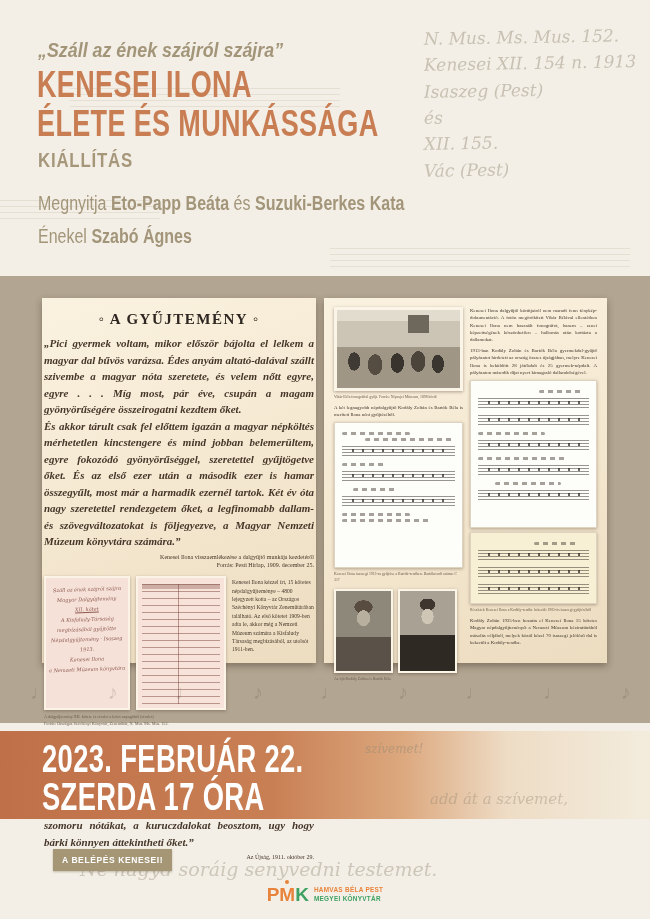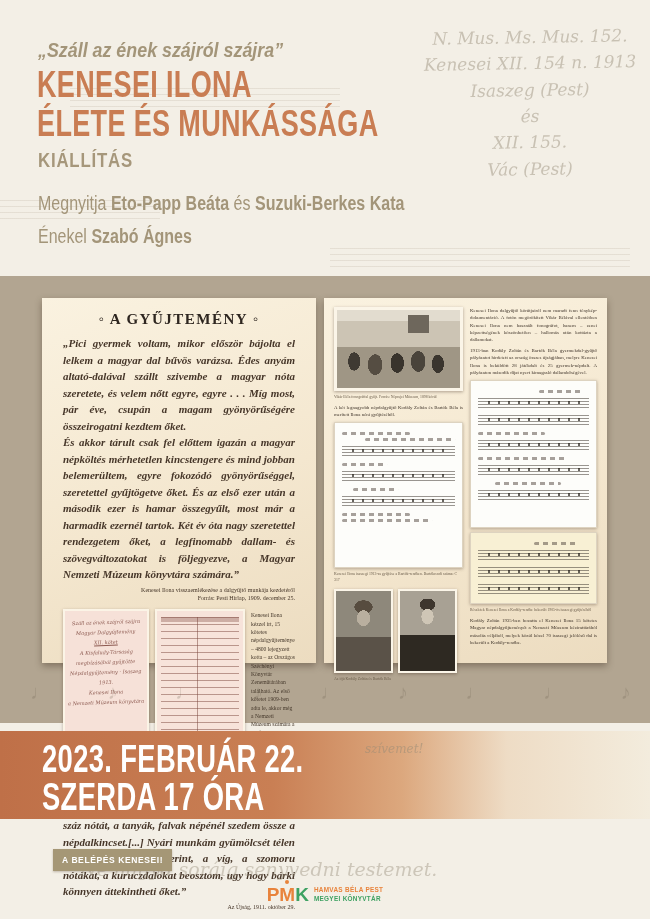--- a/index.html
+++ b/index.html
@@ -2,36 +2,36 @@
 <html><head>
 <meta charset="utf-8">
 <style>
   html,body{margin:0;padding:0;}
   body{font-family:"Liberation Sans",sans-serif;background:#d8d2c4;}
   .poster{position:relative;width:650px;height:919px;margin:0 auto;background:#f3efe6;overflow:hidden;}
 
   
   .bg-staff{position:absolute;height:24px;background:repeating-linear-gradient(to bottom,rgba(150,130,110,.28) 0 1px,transparent 1px 6px);opacity:.55;}
   .hw{position:absolute;font-family:"DejaVu Serif",serif;font-style:italic;color:rgba(148,138,118,.45);pointer-events:none;white-space:nowrap;}
-  .hw-tr{right:14px;top:24px;text-align:center;font-size:17px;line-height:1.55;}
+  .hw-tr{right:14px;top:24px;text-align:left;font-size:17px;line-height:1.55;}
   .hw-tr div{transform:rotate(-1deg);}
   .notes-row{position:absolute;color:rgba(95,85,68,.22);font-size:20px;letter-spacing:26px;white-space:nowrap;}
   .tagline{position:absolute;left:38px;top:38px;font-size:21px;font-weight:bold;font-style:italic;color:#a39579;transform:scaleX(.85);transform-origin:left;white-space:nowrap;}
   .title1{position:absolute;left:37px;top:64px;font-size:37px;font-weight:bold;color:#c97d53;transform:scaleX(.73);transform-origin:left;white-space:nowrap;letter-spacing:.5px;}
   .title2{position:absolute;left:37px;top:103px;font-size:37px;font-weight:bold;color:#c97d53;transform:scaleX(.73);transform-origin:left;white-space:nowrap;letter-spacing:.5px;}
   .subtitle{position:absolute;left:38px;top:148px;font-size:21px;font-weight:bold;color:#a6977b;transform:scaleX(.8);transform-origin:left;letter-spacing:1px;}
   .credit{position:absolute;left:38px;font-size:20px;color:#a39579;transform:scaleX(.8);transform-origin:left;white-space:nowrap;}
   .credit b{font-weight:bold;}
   .credit-1{top:192px;}
   .credit-2{top:225px;}
 
   
   .mid-band{position:absolute;left:0;top:276px;width:650px;height:447px;background:#b2a591;}
   .panel{position:absolute;background:linear-gradient(160deg,#faf2e0 0%,#f4e7cf 55%,#ecdcc0 100%);box-shadow:0 3px 7px rgba(55,40,25,.4);}
-  .panel-l{left:42px;top:22px;width:274px;height:365px;padding:13px 21px 10px;box-sizing:border-box;}
+  .panel-l{left:42px;top:22px;width:274px;height:365px;padding:13px 2px 10px;box-sizing:border-box;}
   .panel-r{left:324px;top:22px;width:283px;height:365px;padding:9px 10px;box-sizing:border-box;}
 
   .p-head{font-family:"Liberation Serif",serif;font-weight:bold;font-size:15px;color:#2e2620;text-align:center;letter-spacing:1.5px;margin:0 0 7px;}
   .quote{font-family:Liberation Serif, serif;font-style:italic;font-weight:bold;font-size:11px;line-height:1.5;color:#463629;text-align:justify;margin:0;}
   .attrib{font-family:"Liberation Serif",serif;font-size:6px;color:#463629;text-align:right;line-height:1.4;margin:3px 0 0;}
 
   .img-row{display:flex;gap:6px;margin-top:7px;height:134px;}
   .ms-page{box-sizing:border-box;border:2px solid #fbf4e6;box-shadow:0 1px 3px rgba(60,40,30,.35);background:#f6e1d8;}
   .ms-1{width:86px;padding:8px 5px;display:flex;flex-direction:column;align-items:center;gap:4px;}
   .ms-1 .msl{font-family:"DejaVu Serif",serif;font-style:italic;font-size:5px;color:rgba(122,66,56,.85);white-space:nowrap;transform:rotate(-2deg);}
@@ -201,20 +201,21 @@
       </div>
     </div>
 
     <div class="notes-row" style="left:30px;top:405px;">♩ ♪ ♩  ♪ ♩ ♪  ♩ ♩ ♪</div>
   </div>
 
   <div class="date-band"></div>
   <div class="hw" style="left:365px;top:742px;font-size:12px;color:rgba(148,138,118,.5);">szívemet!</div>
   <div class="date-line dl1">2023. FEBRUÁR 22.</div>
   <div class="date-line dl2">SZERDA 17 ÓRA</div>
+  <div class="hw" style="left:430px;top:790px;font-size:15px;color:rgba(148,138,118,.4);">add át a szívemet,</div>
 
   <div class="hw" style="left:80px;top:858px;font-size:19px;color:rgba(148,138,118,.40);">Ne hagyd soráig senyvedni testemet.</div>
   <div class="badge">A BELÉPÉS KENESEI!</div>
 
   <div class="logo">
     <div class="logo-mark">
       <span class="lp">P</span>
       <span class="lm-wrap"><span class="lm-dot"></span><span class="lm">M</span></span>
       <span class="lk">K</span>
     </div>

